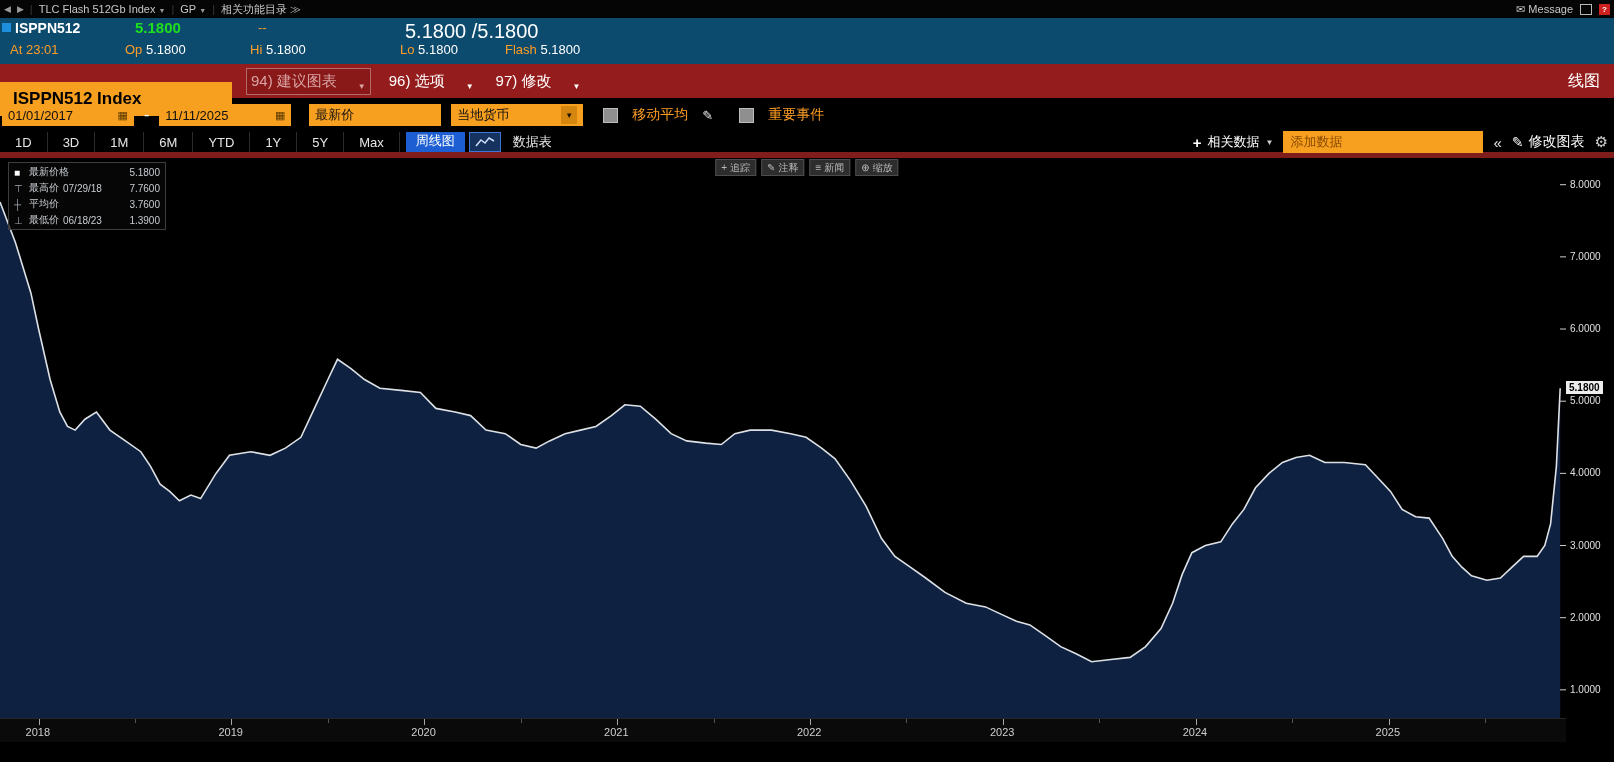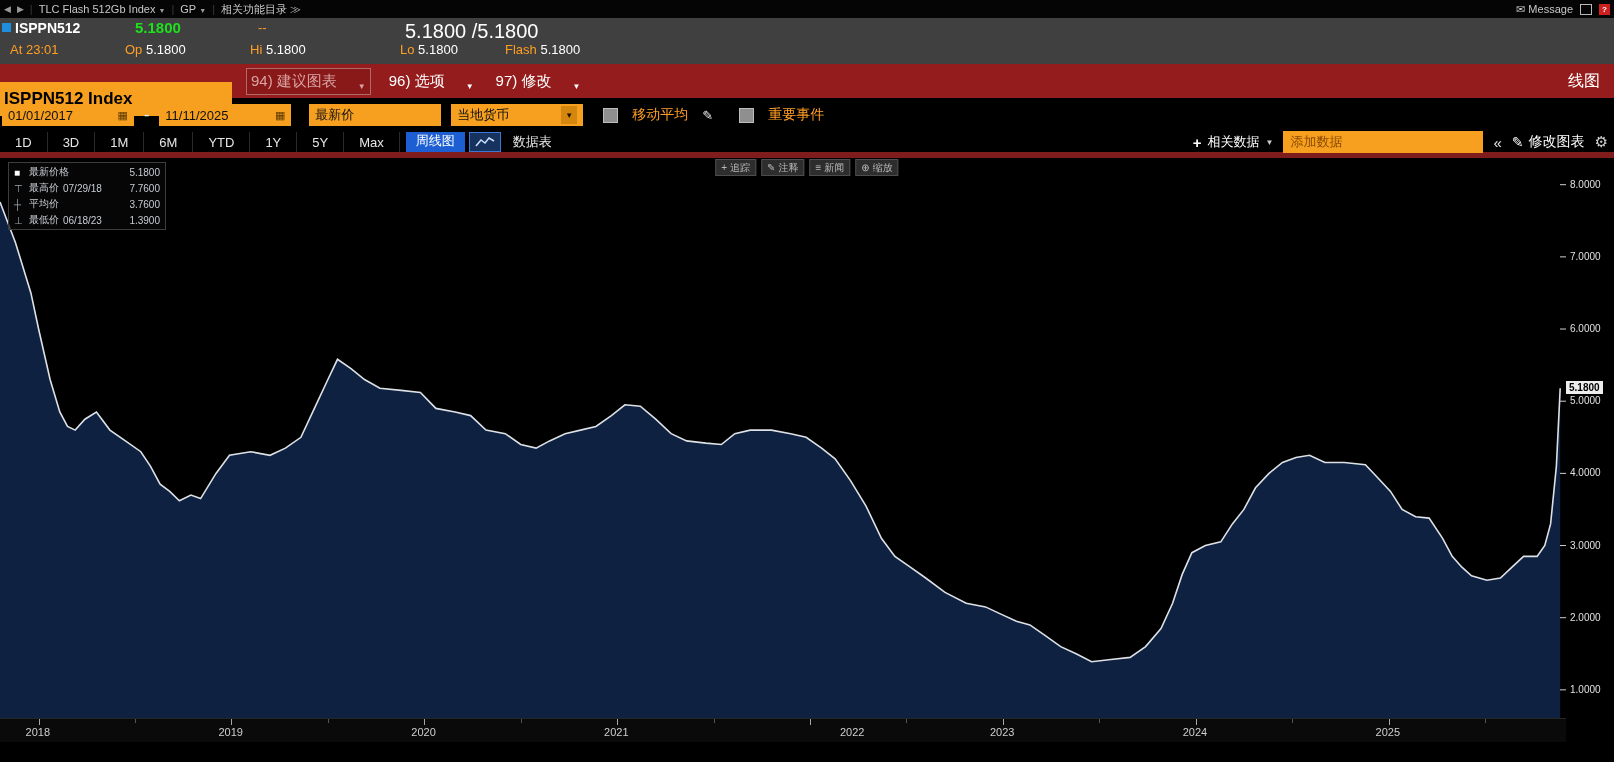--- a/index.html
+++ b/index.html
@@ -8,34 +8,34 @@
   
   .topbar{height:18px;display:flex;align-items:center;font-size:11px;color:#c8c8c8;background:#050505;padding:0 4px;gap:6px;}
   .topbar .nav{color:#9a9a9a;font-size:9px;cursor:default;}
   .topbar .sep{color:#3a3a3a;}
   .topbar .caret{font-size:7px;color:#9a9a9a;margin-left:3px;}
   .topbar .right{margin-left:auto;display:flex;align-items:center;gap:7px;}
   .sq-outline{display:inline-block;width:10px;height:9px;border:1px solid #b9b9b9;}
   .sq-red{display:inline-block;width:11px;height:11px;background:#cf2020;color:#fff;font-size:8px;line-height:11px;text-align:center;font-weight:bold;}
 
   
-  .quote{position:relative;height:46px;background:#404040;font-size:13px;text-decoration:underline;}
+  .quote{position:relative;height:46px;background:#0c4a6e;font-size:13px;text-decoration:underline;}
   .quote .abs{position:absolute;white-space:nowrap;}
   .blue-sq{position:absolute;left:2px;top:5px;width:9px;height:9px;background:#1e8fdd;}
   .ticker{left:15px;top:2px;color:#fff;font-size:14px;font-weight:bold;}
   .last{left:135px;top:1px;color:#1fe01f;font-size:15px;font-weight:bold;}
   .dash{left:258px;top:2px;color:#ff9e24;}
   .bidask{left:405px;top:2px;color:#fff;font-size:20px;}
   .l2{top:24px;}
   .amber{color:#ff9e24;}
   .val{color:#fff;}
 
   
   .redbar{height:34px;background:#951c1c;display:flex;align-items:center;gap:14px;}
-  .title-box{height:34px;min-width:232px;background:#f79f1f;color:#000;font-size:17px;font-weight:bold;display:flex;align-items:center;padding:0 4px;box-sizing:border-box;margin-top:36px;}
+  .title-box{height:34px;min-width:232px;background:#f79f1f;color:#000;font-size:17px;font-weight:bold;display:flex;align-items:center;padding:0 13px;box-sizing:border-box;margin-top:36px;}
   .red-btn{display:flex;align-items:flex-end;gap:21px;font-size:15px;color:#fff;padding:3px 4px;cursor:default;}
   .red-btn.boxed{border:1px solid rgba(255,255,255,0.35);color:#d9a3a3;background:rgba(0,0,0,0.08);}
   .red-btn .caret{font-size:8px;}
   .redbar .right{margin-left:auto;margin-right:14px;font-size:16px;color:#fff;}
 
   
   .toolbar{height:34px;background:#000;display:flex;align-items:center;gap:10px;padding:0 2px;}
   .amber-box{height:22px;background:#f79f1f;color:#111;font-size:13px;display:flex;align-items:center;padding:0 6px;box-sizing:border-box;gap:6px;}
   .amber-box .cal{color:#5a3a00;font-size:11px;margin-left:auto;}
   .amber-box.w132{width:132px;}
@@ -269,21 +269,21 @@
         <div class="mtick" style="left: 327.9px;"></div>
         <span class="xlab" style="left: 218.4px;">2019</span>
         <div class="tick" style="left: 424.3px;"></div>
         <div class="mtick" style="left: 520.7px;"></div>
         <span class="xlab" style="left: 411.3px;">2020</span>
         <div class="tick" style="left: 617.1px;"></div>
         <div class="mtick" style="left: 713.6px;"></div>
         <span class="xlab" style="left: 604.1px; text-align: center;">2021</span>
         <div class="tick" style="left: 810px;"></div>
         <div class="mtick" style="left: 906.4px;"></div>
-        <span class="xlab" style="left: 797px; margin-left: 43px;">2022</span>
+        <span class="xlab" style="left: 797px;">2022</span>
         <div class="tick" style="left: 1002.9px;"></div>
         <div class="mtick" style="left: 1099.3px;"></div>
         <span class="xlab" style="left: 989.9px;">2023</span>
         <div class="tick" style="left: 1195.7px;"></div>
         <div class="mtick" style="left: 1292.1px;"></div>
         <span class="xlab" style="left: 1182.7px;">2024</span>
         <div class="tick" style="left: 1388.6px;"></div>
         <div class="mtick" style="left: 1485px;"></div>
         <span class="xlab" style="left: 1375.6px;">2025</span>
       </div>

